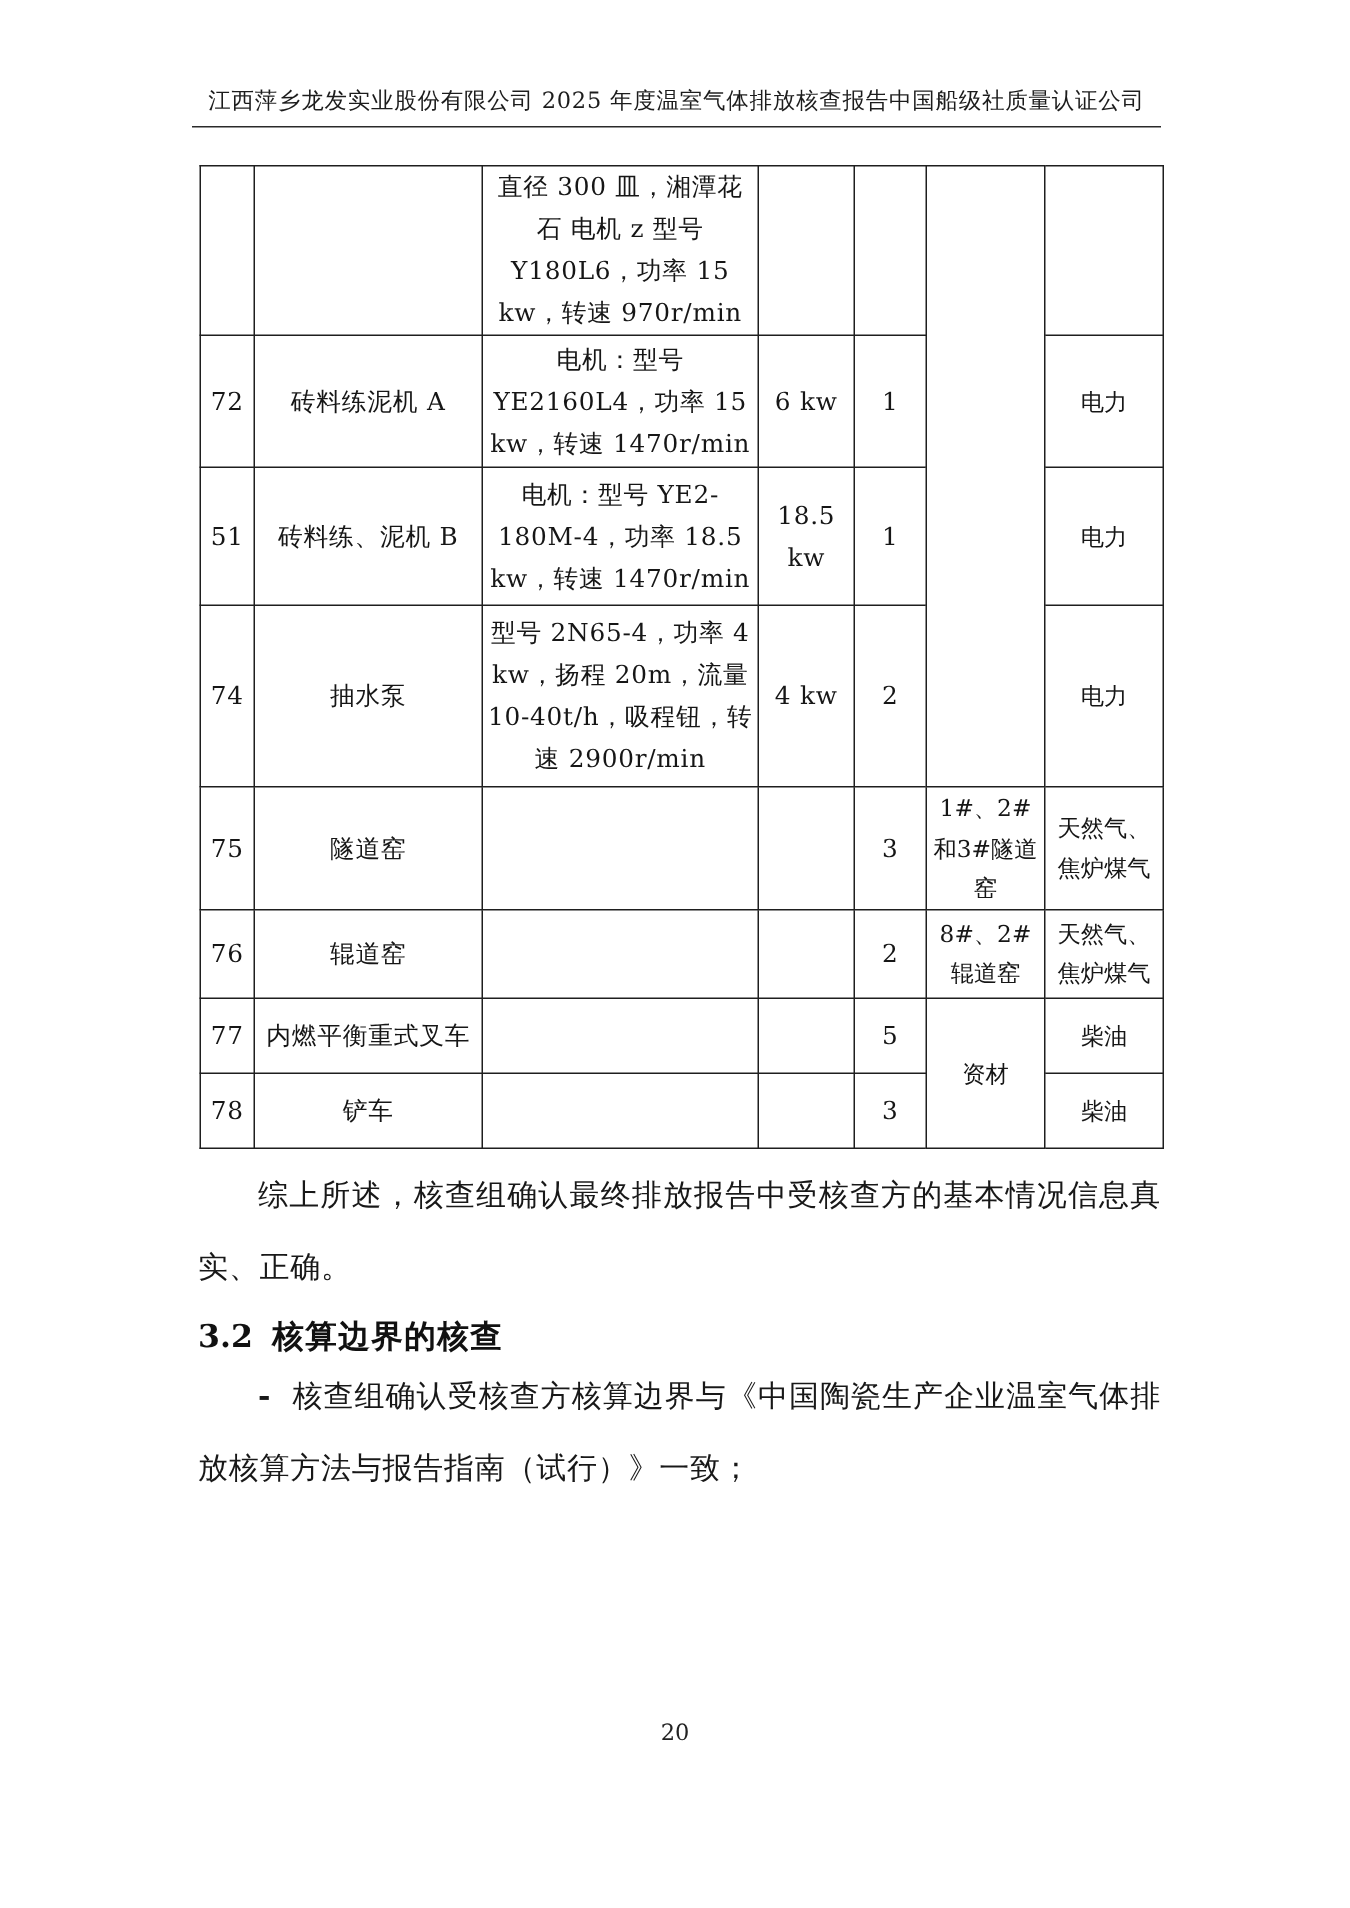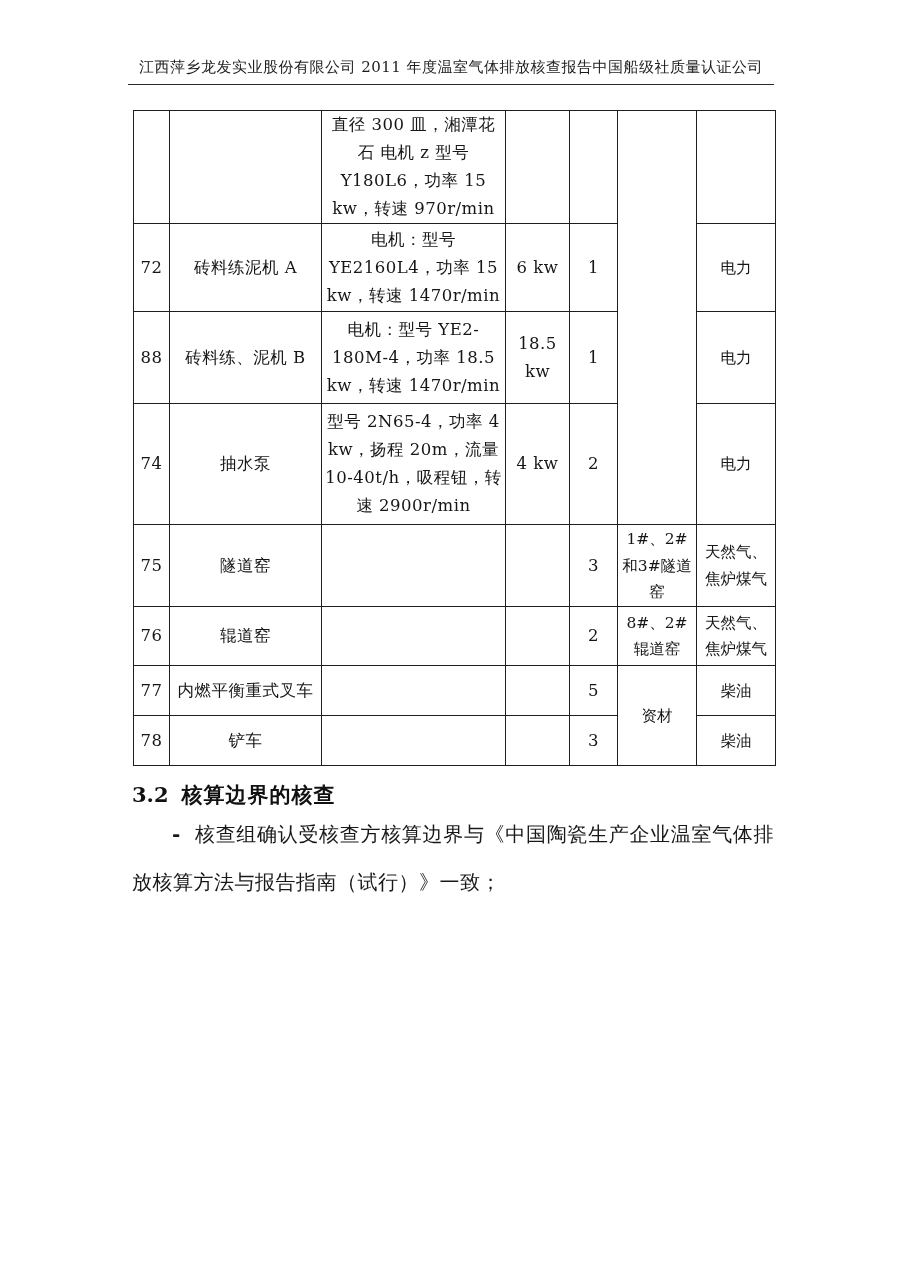--- a/index.html
+++ b/index.html
@@ -45,21 +45,21 @@
     position:absolute;left:0;top:1146px;width:900px;text-align:center;
     font-size:15px;color:#222;
   }
 </style>
 </head>
 <body>
 
 <div class="page">
 
   <div class="doc-header">
-    <span>江西萍乡龙发实业股份有限公司 2011 年度温室气体排放核查报告中国船级社质量认证公司</span>
+    <span>江西萍乡龙发实业股份有限公司 2025 年度温室气体排放核查报告中国船级社质量认证公司</span>
   </div>
 
   <table class="equipment-table">
     <colgroup>
       <col style="width:36px">
         <col style="width:152px">
         <col style="width:184px">
       <col style="width:64px">
         <col style="width:48px">
         <col style="width:79px">
@@ -77,21 +77,21 @@
       </tr>
       <tr class="r1">
         <td>72</td>
         <td>砖料练泥机 A</td>
         <td class="spec-cell">电机：型号 YE2160L4，功率 15 kw，转速 1470r/min</td>
         <td>6 kw</td>
         <td>1</td>
         <td class="fuel-cell">电力</td>
       </tr>
       <tr class="r2">
-        <td>88</td>
+        <td>51</td>
         <td>砖料练、泥机 B</td>
         <td class="spec-cell">电机：型号 YE2-180M-4，功率 18.5 kw，转速 1470r/min</td>
         <td>18.5 kw</td>
         <td>1</td>
         <td class="fuel-cell">电力</td>
       </tr>
       <tr class="r3">
         <td>74</td>
         <td>抽水泵</td>
         <td class="spec-cell">型号 2N65-4，功率 4 kw，扬程 20m，流量 10-40t/h，吸程钮，转速 2900r/min</td>
@@ -131,22 +131,24 @@
         <td>铲车</td>
         <td class="spec-cell"></td>
         <td></td>
         <td>3</td>
         <td class="fuel-cell">柴油</td>
       </tr>
     </tbody>
   </table>
 
   <div class="body-text">
+    <p class="para">综上所述，核查组确认最终排放报告中受核查方的基本情况信息真实、正确。</p>
     <h2 class="section-heading">
       <span class="sec-num">3.2</span><span class="sec-title">核算边界的核查</span>
     </h2>
     <p class="para bullet">
       <span class="dash">-</span><span>核查组确认受核查方核算边界与《中国陶瓷生产企业温室气体排放核算方法与报告指南（试行）》一致；</span>
     </p>
   </div>
 
+  <div class="page-number">20</div>
 
 </div>
 
 </body></html>

